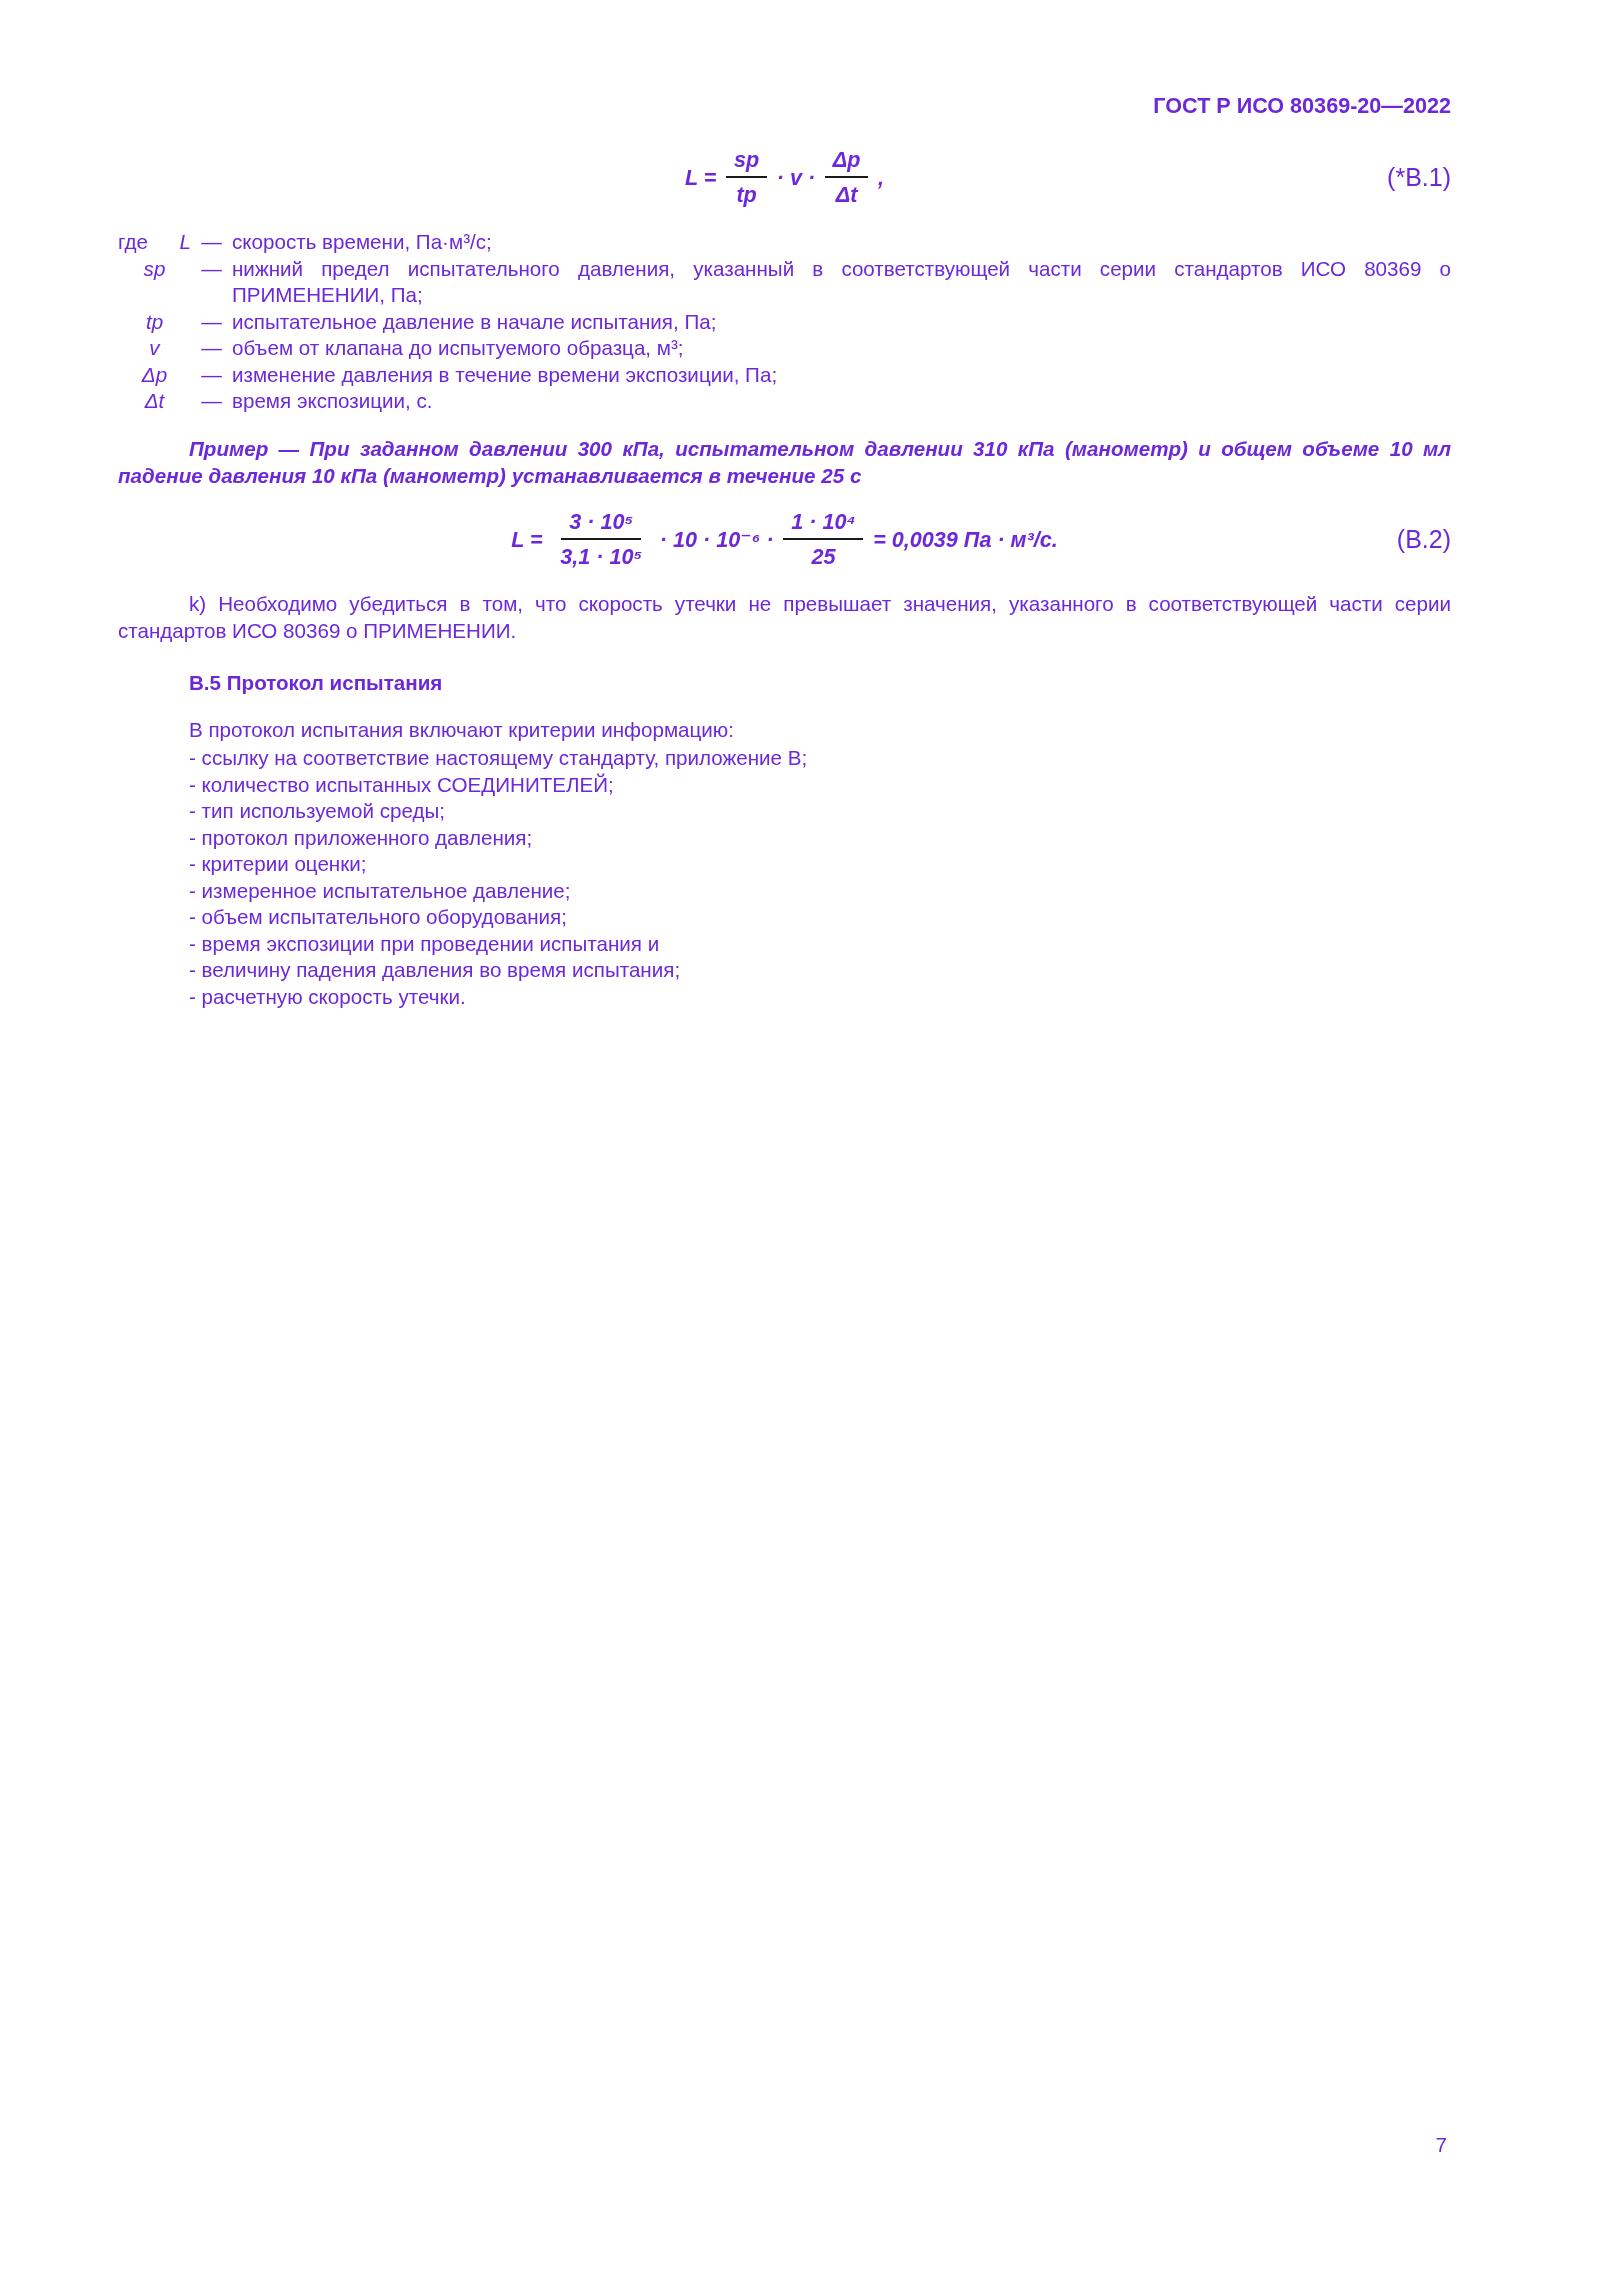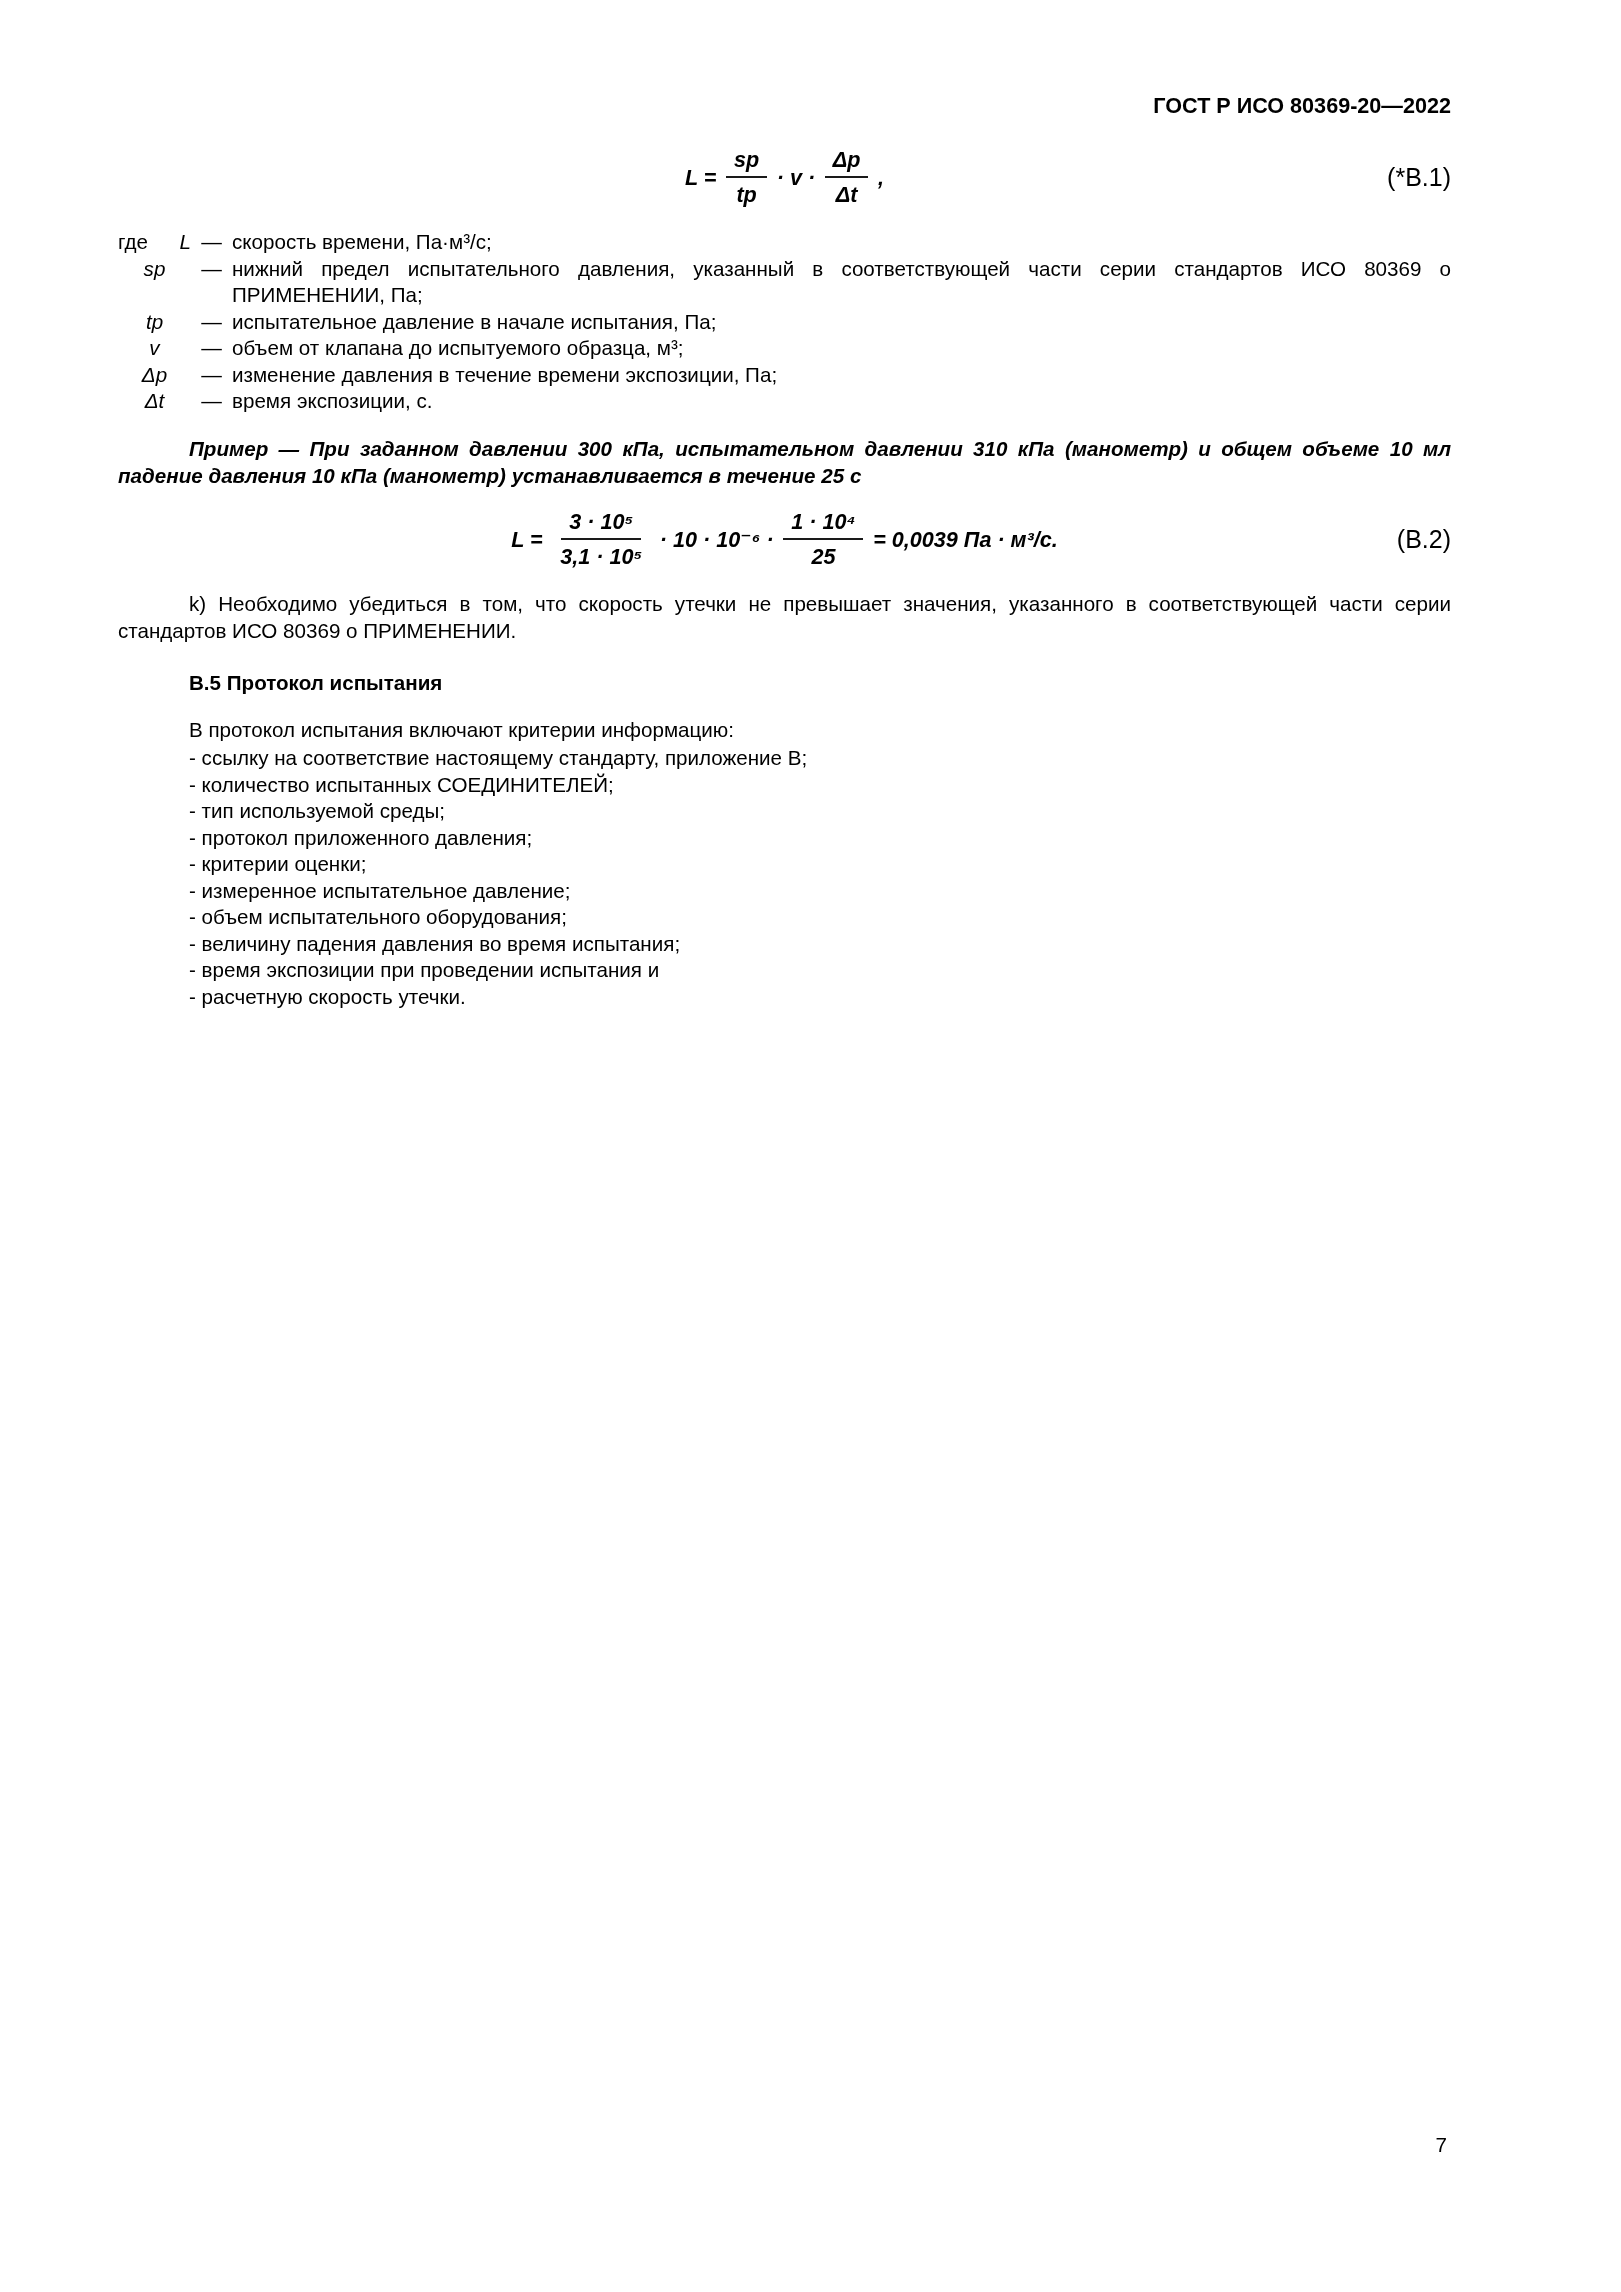--- a/index.html
+++ b/index.html
@@ -1,19 +1,19 @@
 <!DOCTYPE html>
 <html><head>
 <meta charset="utf-8">
 <style>
   * { box-sizing: border-box; }
   html, body { margin: 0; padding: 0; background: #ffffff; }
   .page {
     width: 1621px; height: 2293px; position: relative;
-    background: #ffffff; color: #000000;
+    background: #ffffff; color: #6d28d9;
     font-family: "Liberation Sans", "DejaVu Sans", sans-serif;
     font-size: 20.6px; line-height: 26.5px;
     overflow: hidden;
   }
   .content { position: absolute; left: 118px; top: 93px; width: 1333px; }
 
   .doc-header { text-align: right; font-weight: bold; font-size: 21.6px; margin-bottom: 27.4px; }
 
   .formula-row { position: relative; display: flex; justify-content: center; align-items: center; margin: 9.8px 0 21.6px; }
   .formula { display: flex; align-items: center; gap: 9.8px; font-weight: bold; font-style: italic; font-size: 21.6px; line-height: 25.5px; }
@@ -137,22 +137,22 @@
     <p class="intro">В протокол испытания включают критерии информацию:</p>
 
     <div class="protocol-list">
       <div class="list-item">- ссылку на соответствие настоящему стандарту, приложение В;</div>
       <div class="list-item">- количество испытанных СОЕДИНИТЕЛЕЙ;</div>
       <div class="list-item">- тип используемой среды;</div>
       <div class="list-item">- протокол приложенного давления;</div>
       <div class="list-item">- критерии оценки;</div>
       <div class="list-item">- измеренное испытательное давление;</div>
       <div class="list-item">- объем испытательного оборудования;</div>
+      <div class="list-item">- время экспозиции при проведении испытания и</div>
       <div class="list-item">- величину падения давления во время испытания;</div>
-      <div class="list-item">- время экспозиции при проведении испытания и</div>
       <div class="list-item">- расчетную скорость утечки.</div>
     </div>
 
   </div>
 
   <div class="page-number">7</div>
 </div>
 
 
 </body></html>

